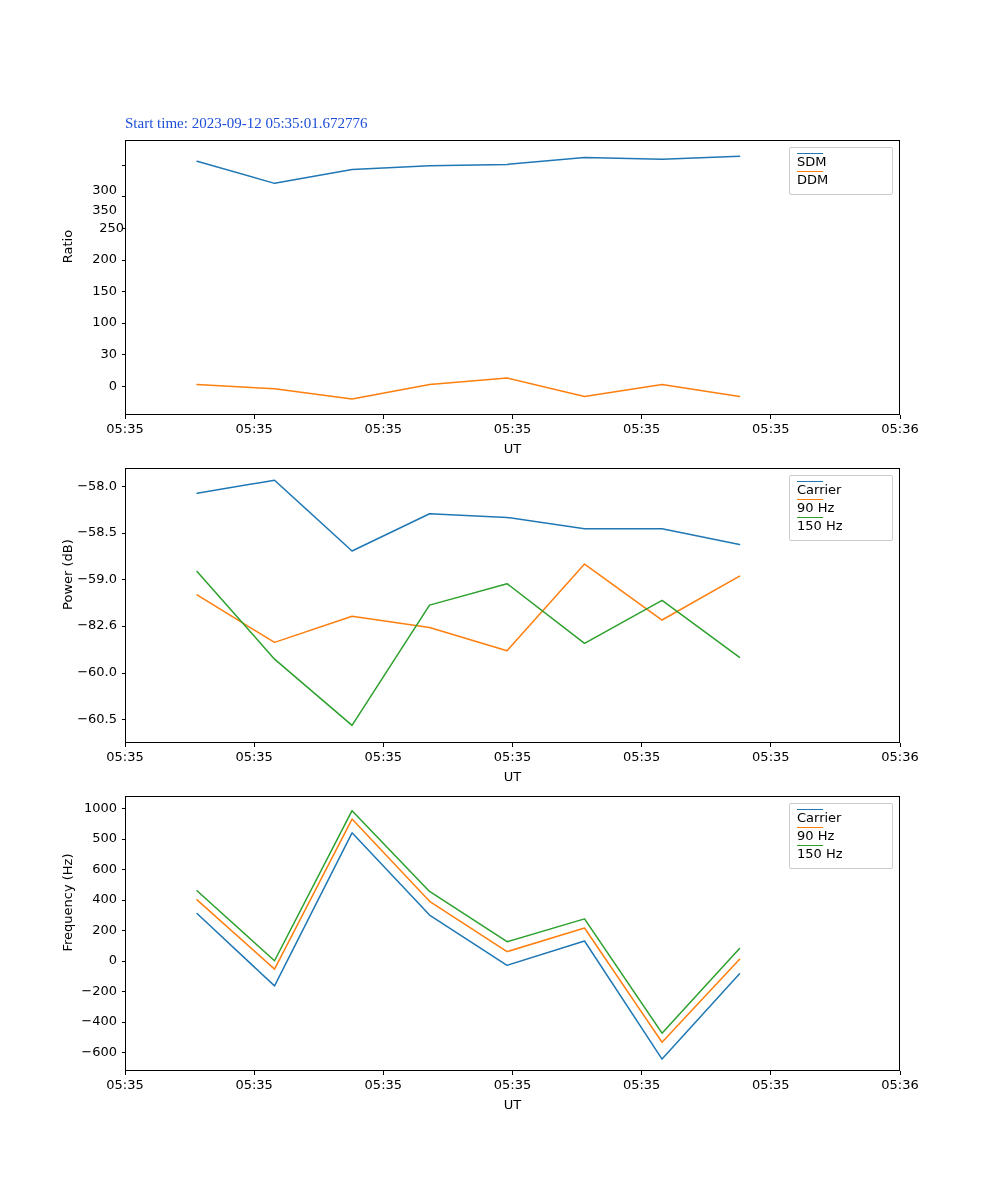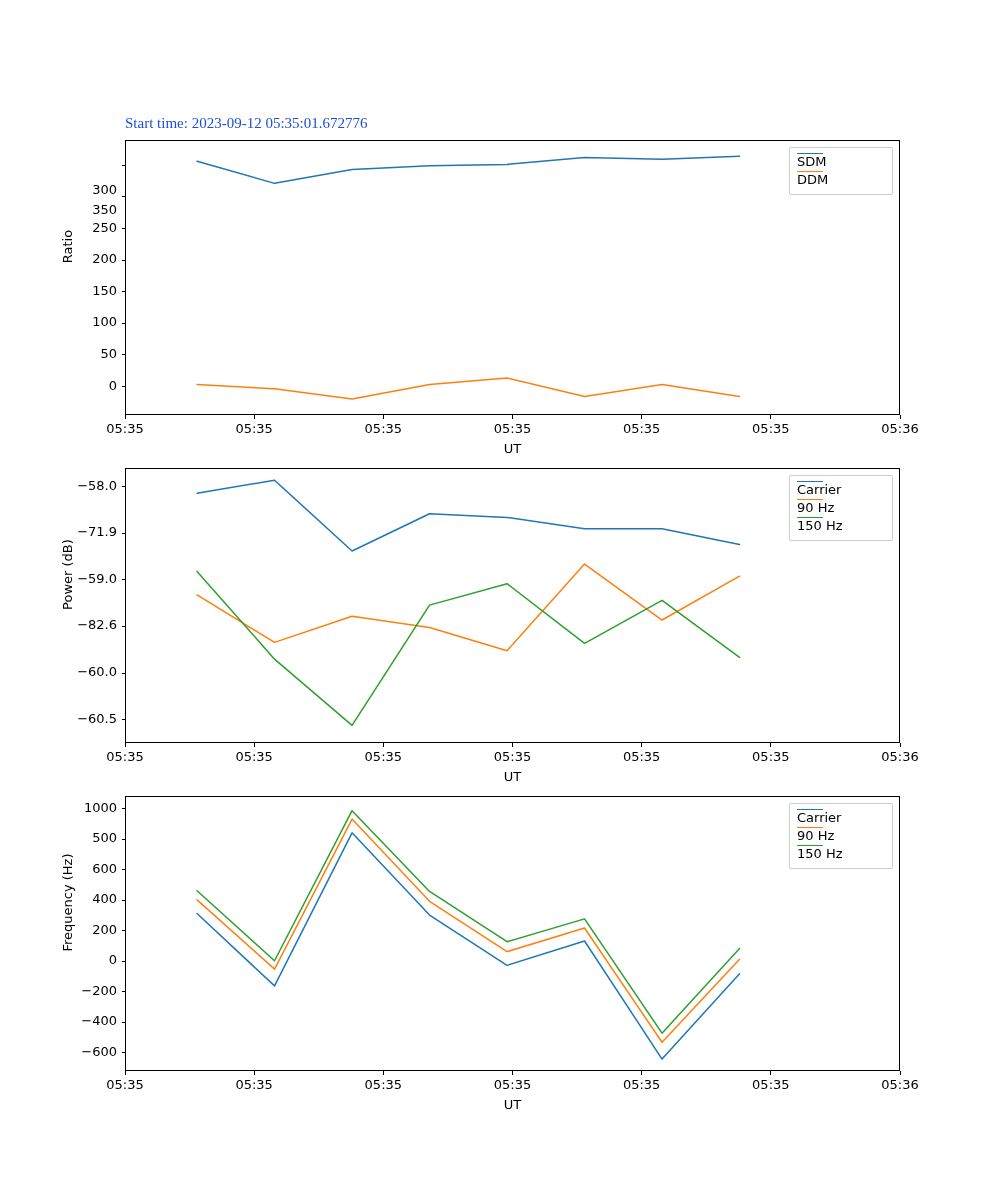--- a/index.html
+++ b/index.html
@@ -131,29 +131,29 @@
       <div class="tick-label-x" style="left: 467.5px; top: 421px; width: 90px;">05:35</div>
       <div class="tick-mark" style="left: 641.167px; top: 415px; width: 1px; height: 3.5px;"></div>
       <div class="tick-label-x" style="left: 596.667px; top: 421px; width: 90px;">05:35</div>
       <div class="tick-mark" style="left: 770.333px; top: 415px; width: 1px; height: 3.5px;"></div>
       <div class="tick-label-x" style="left: 725.833px; top: 421px; width: 90px;">05:35</div>
       <div class="tick-mark" style="left: 899.5px; top: 415px; width: 1px; height: 3.5px;"></div>
       <div class="tick-label-x" style="left: 855px; top: 421px; width: 90px;">05:36</div>
       <div class="tick-mark" style="left: 121.5px; top: 386.052px; width: 3.5px; height: 1px;"></div>
       <div class="tick-label-y" style="left: 47px; top: 377.552px; width: 70px;">0</div>
       <div class="tick-mark" style="left: 121.5px; top: 354.443px; width: 3.5px; height: 1px;"></div>
-      <div class="tick-label-y" style="left: 47px; top: 345.943px; width: 70px;">50</div>
+      <div class="tick-label-y" style="left: 47px; top: 345.943px; width: 70px;">30</div>
       <div class="tick-mark" style="left: 121.5px; top: 322.833px; width: 3.5px; height: 1px;"></div>
       <div class="tick-label-y" style="left: 47px; top: 314.333px; width: 70px;">100</div>
       <div class="tick-mark" style="left: 121.5px; top: 291.224px; width: 3.5px; height: 1px;"></div>
       <div class="tick-label-y" style="left: 47px; top: 282.724px; width: 70px;">150</div>
       <div class="tick-mark" style="left: 121.5px; top: 259.615px; width: 3.5px; height: 1px;"></div>
       <div class="tick-label-y" style="left: 47px; top: 251.115px; width: 70px;">200</div>
       <div class="tick-mark" style="left: 121.5px; top: 228.006px; width: 3.5px; height: 1px;"></div>
-      <div class="tick-label-y" style="left: 47px; top: 219.506px; width: 70px;">250</div>
+      <div class="tick-label-y" style="left: 54px; top: 219.506px; width: 70px;">250</div>
       <div class="tick-mark" style="left: 121.5px; top: 196.397px; width: 3.5px; height: 1px;"></div>
       <div class="tick-label-y" style="left: 47px; top: 182px; width: 70px;">300</div>
       <div class="tick-mark" style="left: 121.5px; top: 164.787px; width: 3.5px; height: 1px;"></div>
       <div class="tick-label-y" style="left: 47px; top: 156.287px; width: 70px; margin-top: 46px;">350</div>
     </div>
 
   <div class="panel" id="panel1">
     <div class="plot-area" id="plot1" style="left: 125px; top: 468px; width: 775px; height: 275px;">
       <svg class="series" id="svg1" width="775" height="275">
           <polyline points="71.04,24.24 148.54,11.19 226.04,82.03 303.54,44.75 381.04,48.47 458.54,59.66 536.04,59.66 613.54,75.51" fill="none" stroke="#1f77b4" stroke-width="1.5" stroke-linejoin="round" stroke-linecap="round"></polyline>
@@ -193,21 +193,21 @@
       <div class="tick-label-x" style="left: 855px; top: 749px; width: 90px;">05:36</div>
       <div class="tick-mark" style="left: 121.5px; top: 719.195px; width: 3.5px; height: 1px;"></div>
       <div class="tick-label-y" style="left: 47px; top: 710.695px; width: 70px;">−60.5</div>
       <div class="tick-mark" style="left: 121.5px; top: 672.585px; width: 3.5px; height: 1px;"></div>
       <div class="tick-label-y" style="left: 47px; top: 664.085px; width: 70px;">−60.0</div>
       <div class="tick-mark" style="left: 121.5px; top: 625.975px; width: 3.5px; height: 1px;"></div>
       <div class="tick-label-y" style="left: 47px; top: 617.475px; width: 70px;">−82.6</div>
       <div class="tick-mark" style="left: 121.5px; top: 579.364px; width: 3.5px; height: 1px;"></div>
       <div class="tick-label-y" style="left: 47px; top: 570.864px; width: 70px;">−59.0</div>
       <div class="tick-mark" style="left: 121.5px; top: 532.754px; width: 3.5px; height: 1px;"></div>
-      <div class="tick-label-y" style="left: 47px; top: 524.254px; width: 70px;">−71.9</div>
+      <div class="tick-label-y" style="left: 47px; top: 524.254px; width: 70px;">−58.5</div>
       <div class="tick-mark" style="left: 121.5px; top: 486.144px; width: 3.5px; height: 1px;"></div>
       <div class="tick-label-y" style="left: 47px; top: 477.644px; width: 70px;">−58.0</div>
     </div>
 
   <div class="panel" id="panel2">
     <div class="plot-area" id="plot2" style="left: 125px; top: 796px; width: 775px; height: 275px;">
       <svg class="series" id="svg2" width="775" height="275">
           <polyline points="71.04,116.55 148.54,188.92 226.04,35.80 303.54,118.07 381.04,168.35 458.54,143.98 536.04,262.05 613.54,176.73" fill="none" stroke="#1f77b4" stroke-width="1.5" stroke-linejoin="round" stroke-linecap="round"></polyline>
           <polyline points="71.04,102.84 148.54,172.16 226.04,22.09 303.54,104.36 381.04,154.64 458.54,131.02 536.04,245.29 613.54,162.26" fill="none" stroke="#ff7f0e" stroke-width="1.5" stroke-linejoin="round" stroke-linecap="round"></polyline>
           <polyline points="71.04,93.70 148.54,163.78 226.04,13.71 303.54,94.46 381.04,144.74 458.54,121.88 536.04,236.15 613.54,151.59" fill="none" stroke="#2ca02c" stroke-width="1.5" stroke-linejoin="round" stroke-linecap="round"></polyline>

